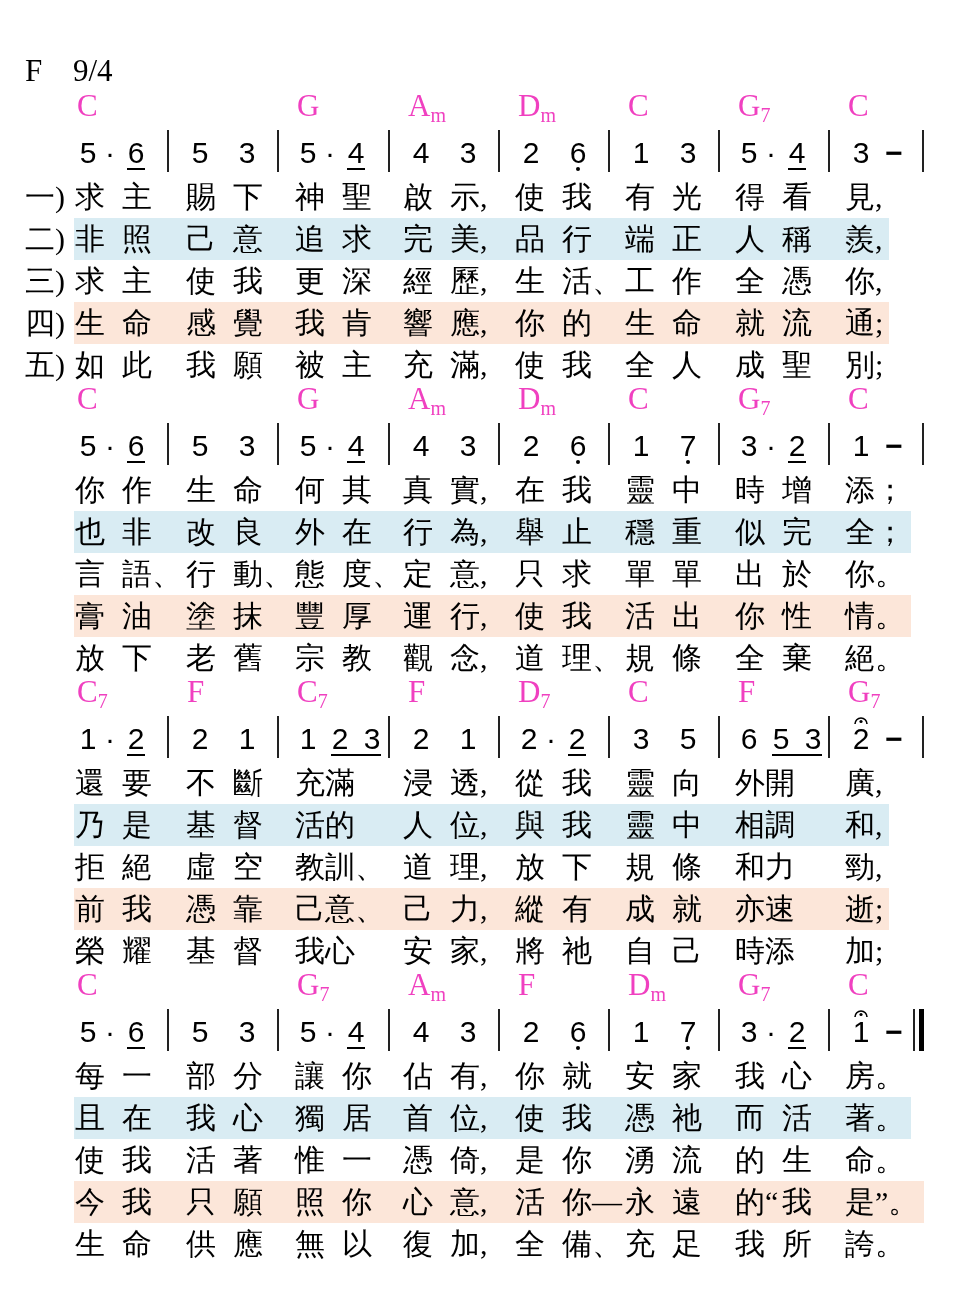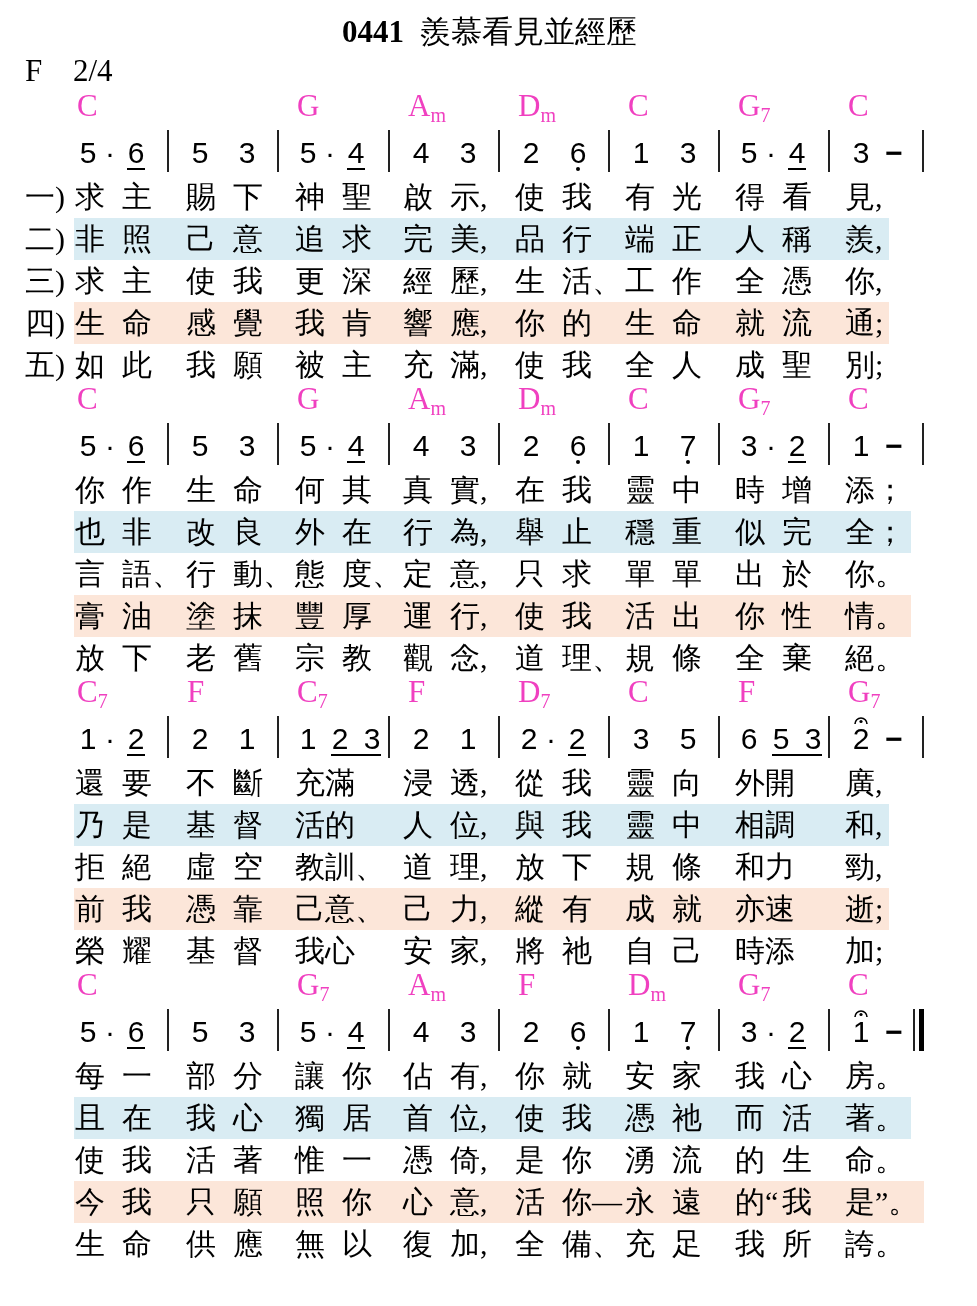--- a/index.html
+++ b/index.html
@@ -110,25 +110,22 @@
       display: inline-block;
       vertical-align: top;
       white-space: nowrap;
       height: 42px;
     }
   </style>
 </head>
 <body>
 
 <div id="page">
-  <div class="title">
-    <span class="num">0441</span><span class="name">羨慕看見並經歷</span>
-  </div>
   <div class="sig" style="left:25px;">F</div>
-  <div class="sig" style="left:73px;">2/4</div>
+  <div class="sig" style="left:73px;">9/4</div>
   <div id="score">
       <div class="system" style="top: 88px;">
         <div class="chord" style="left: 77px; color: rgb(240, 64, 192);"><span class="chord-root">C</span></div>
         <div class="chord" style="left: 297px; color: rgb(240, 64, 192);"><span class="chord-root">G</span></div>
         <div class="chord" style="left: 408px; color: rgb(240, 64, 192);"><span class="chord-root">A</span><span class="chord-sub">m</span></div>
         <div class="chord" style="left: 518px; color: rgb(240, 64, 192);"><span class="chord-root">D</span><span class="chord-sub">m</span></div>
         <div class="chord" style="left: 628px; color: rgb(240, 64, 192);"><span class="chord-root">C</span></div>
         <div class="chord" style="left: 738px; color: rgb(240, 64, 192);"><span class="chord-root">G</span><span class="chord-sub">7</span></div>
         <div class="chord" style="left: 848px; color: rgb(240, 64, 192);"><span class="chord-root">C</span></div>
         <div class="bar" style="left: 167px;"></div>

